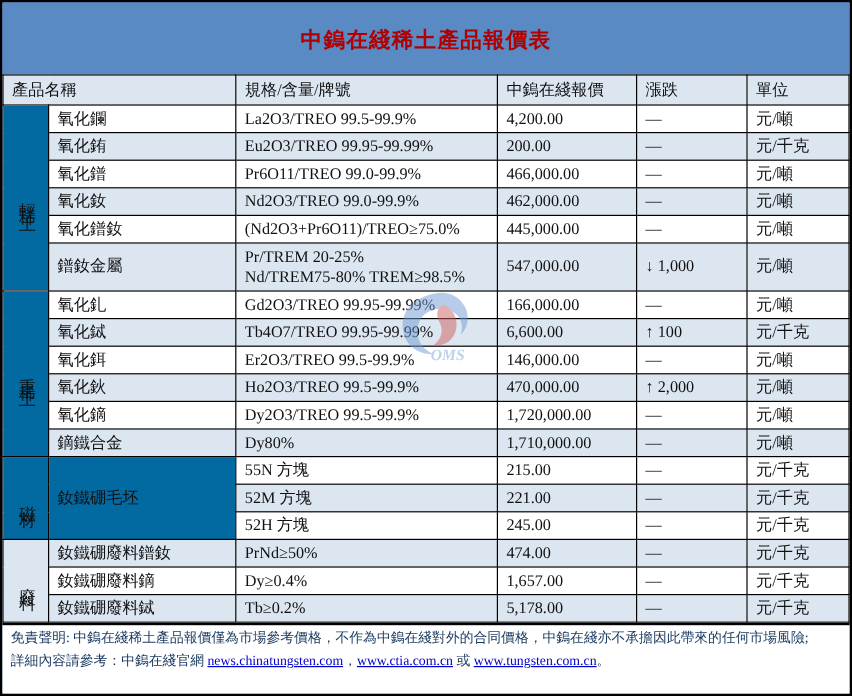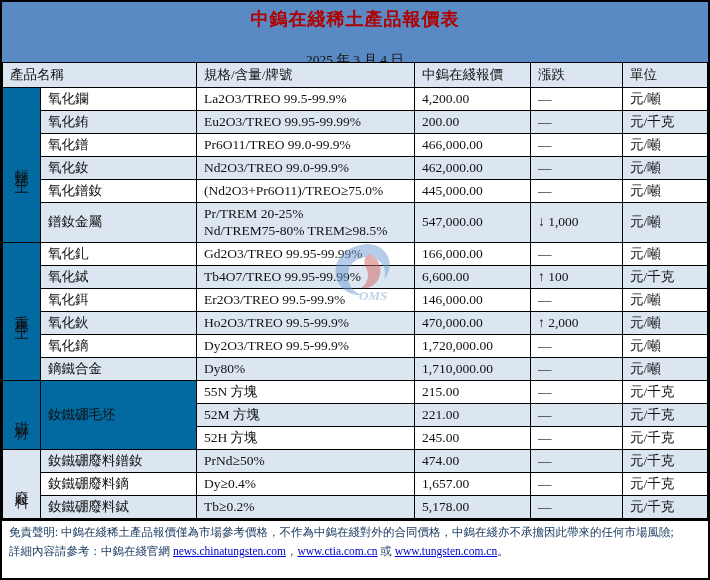--- a/index.html
+++ b/index.html
@@ -1,19 +1,19 @@
 <!DOCTYPE html>
 <html><head>
 <meta charset="utf-8">
 <style>
   html,body{margin:0;padding:0;}
   body{width:710px;height:580px;overflow:hidden;font-family:"Liberation Serif","DejaVu Serif",serif;}
   .page{position:relative;width:706px;height:576px;border:2px solid #000;background:#5a8ac4;display:flex;flex-direction:column;}
   .title-band{height:60px;flex:0 0 auto;text-align:center;background:#5a8ac4;}
-  .report-title{margin:0;padding-top:5px;font-size:18px;font-weight:bold;color:#b00000;letter-spacing:1px;}
+  .report-title{margin:0;padding-top:19px;font-size:18px;font-weight:bold;color:#b00000;letter-spacing:1px;}
   .report-date{margin:12px;padding-top:8px;font-size:13.5px;color:#111;}
   table{border-collapse:collapse;table-layout:fixed;width:100%;background:#fff;flex:0 0 auto;}
   col.c-group{width:38px;} col.c-name{width:156px;} col.c-spec{width:218px;}
   col.c-price{width:116px;} col.c-change{width:92px;}
   th,td{border:1px solid #000;font-size:13.5px;font-weight:normal;color:#111;
         padding:1px 7px;text-align:left;vertical-align:middle;line-height:1.25;
         overflow:hidden;white-space:nowrap;}
   thead tr{height:25px;background:#dce6f1;}
   tbody tr{height:23px;background:#fff;}
   tbody tr.shade{background:#dce6f1;}

